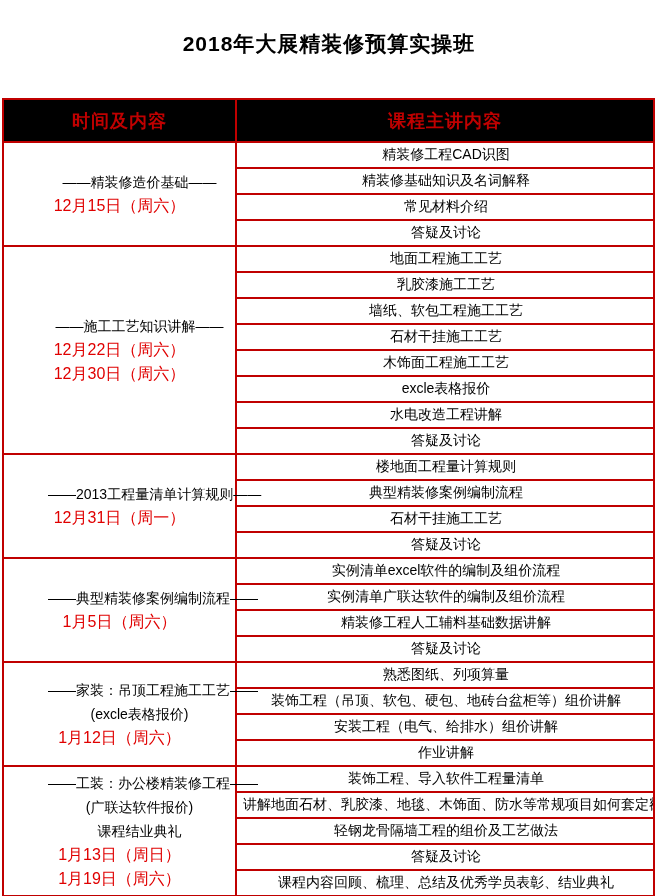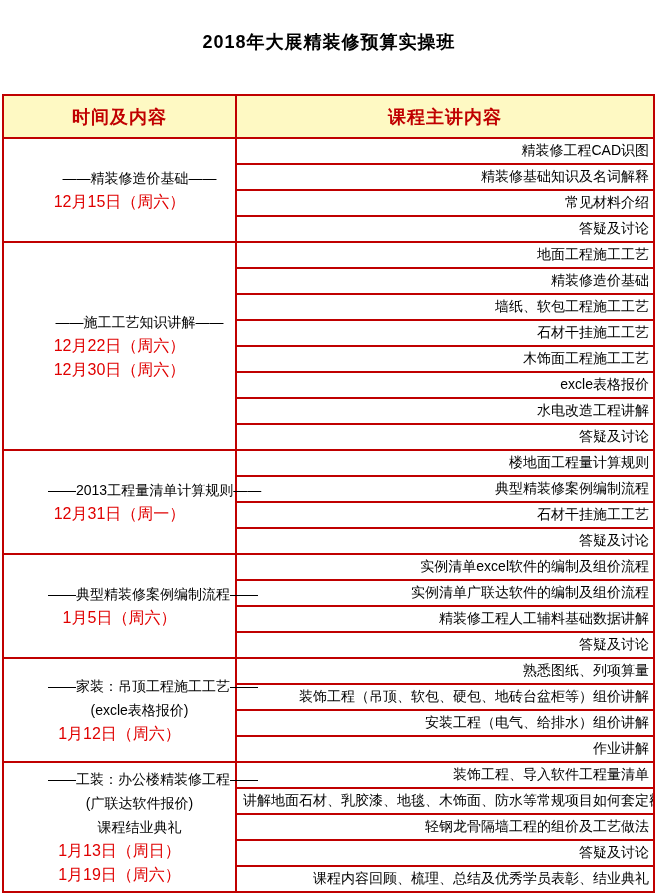--- a/index.html
+++ b/index.html
@@ -17,21 +17,21 @@
   body {
     width: 658px;
     height: 896px;
     overflow: hidden;
     font-family: "Liberation Sans", sans-serif;
     color: var(--body-text);
   }
   .page-title {
     margin: 30px 0 0 0;
     text-align: center;
-    font-size: 18px;
+    font-size: 21px;
     font-weight: bold;
     letter-spacing: 1px;
     color: #000000;
   }
   table.schedule {
     border-collapse: collapse;
     table-layout: fixed;
     width: 653px;
     margin: 40px 3px 0 2px;
   }
@@ -40,28 +40,28 @@
     border: 2px solid var(--border-color);
   }
   thead tr { height: 43px; }
   th {
     font-size: 18px;
     font-weight: bold;
     color: var(--header-text);
     text-align: center;
     vertical-align: middle;
     letter-spacing: 1px;
-    background: #fef9c3;
+    background: #000000;
   }
   th.time-col { width: 233px; }
   tr.topic-row { height: 26px; }
   td.topic-cell {
     font-size: 14px;
     color: var(--body-text);
-    text-align: right;
+    text-align: center;
     vertical-align: middle;
     padding: 0 4px 0 6px;
     white-space: nowrap;
     overflow: hidden;
   }
   td.left-cell {
     text-align: center;
     vertical-align: middle;
     padding: 2px 4px;
   }
@@ -111,21 +111,21 @@
       </tr>
       <tr class="topic-row">
         <td rowspan="8" class="left-cell">
           <div class="session-title">——施工工艺知识讲解——</div>
           <div class="session-date">12月22日（周六）</div>
           <div class="session-date">12月30日（周六）</div>
         </td>
         <td class="topic-cell">地面工程施工工艺</td>
       </tr>
       <tr class="topic-row">
-        <td class="topic-cell">精装修造价基础</td>
+        <td class="topic-cell">乳胶漆施工工艺</td>
       </tr>
       <tr class="topic-row">
         <td class="topic-cell">墙纸、软包工程施工工艺</td>
       </tr>
       <tr class="topic-row">
         <td class="topic-cell">石材干挂施工工艺</td>
       </tr>
       <tr class="topic-row">
         <td class="topic-cell">木饰面工程施工工艺</td>
       </tr>

